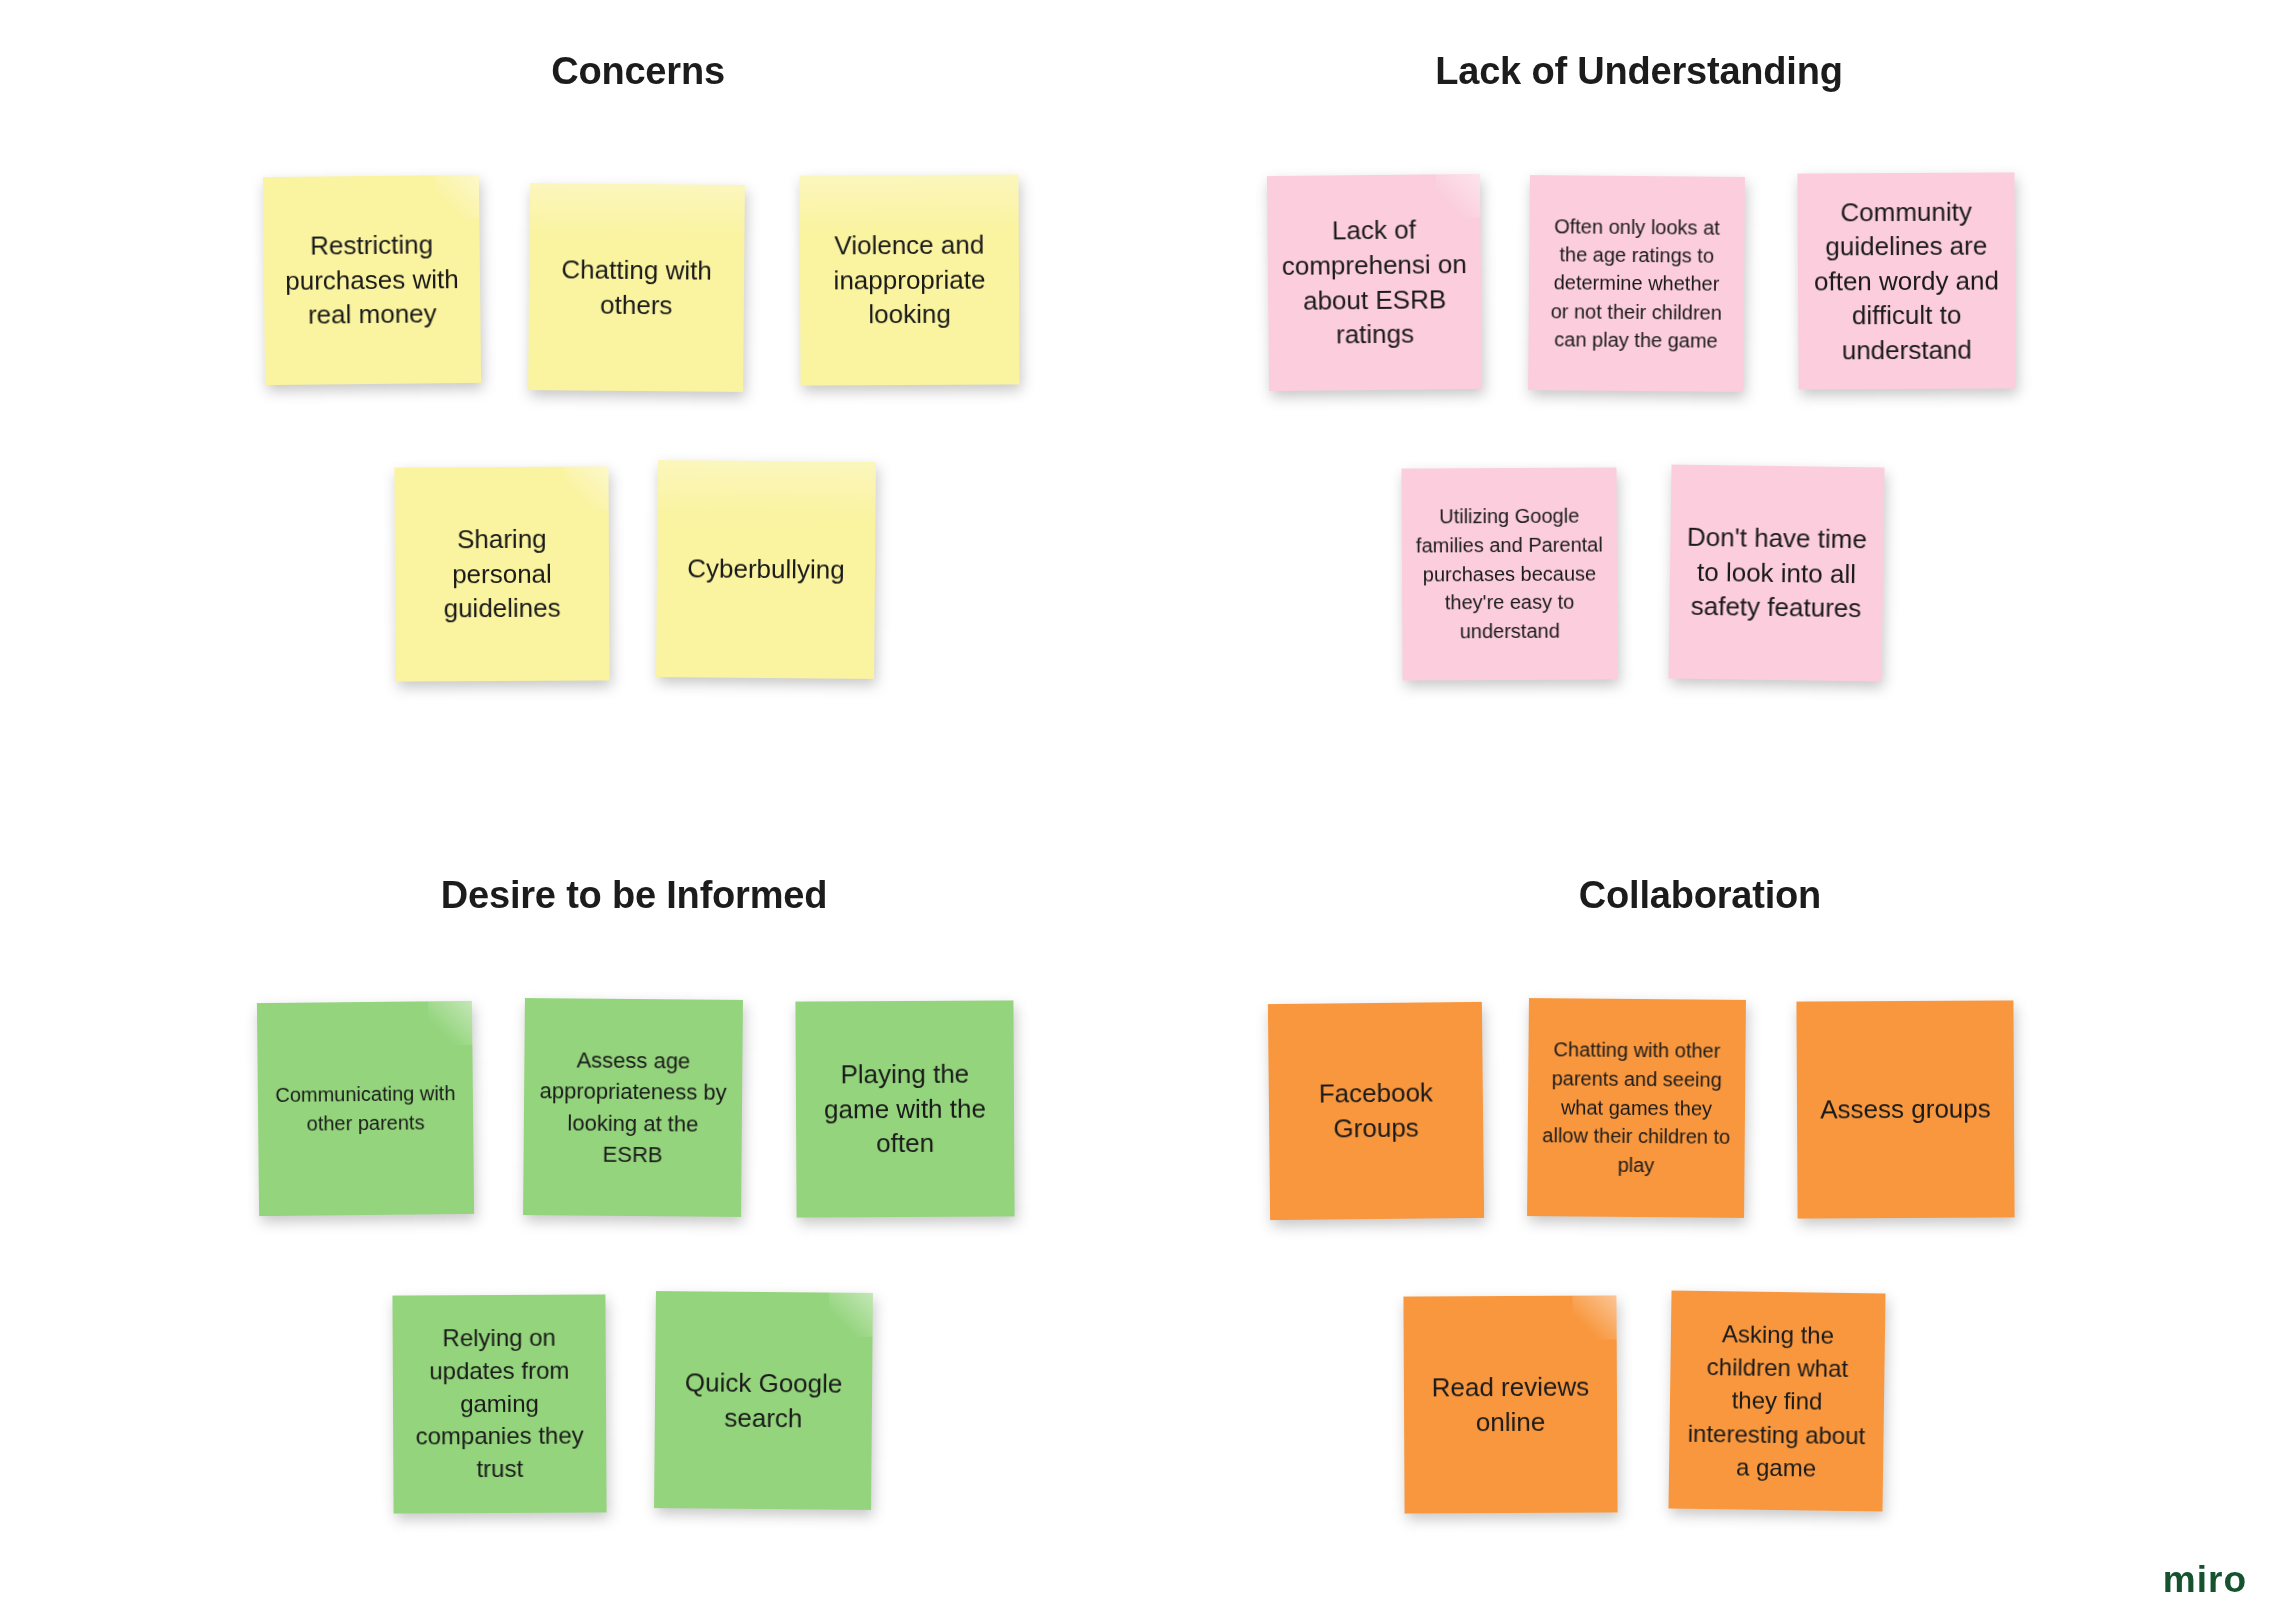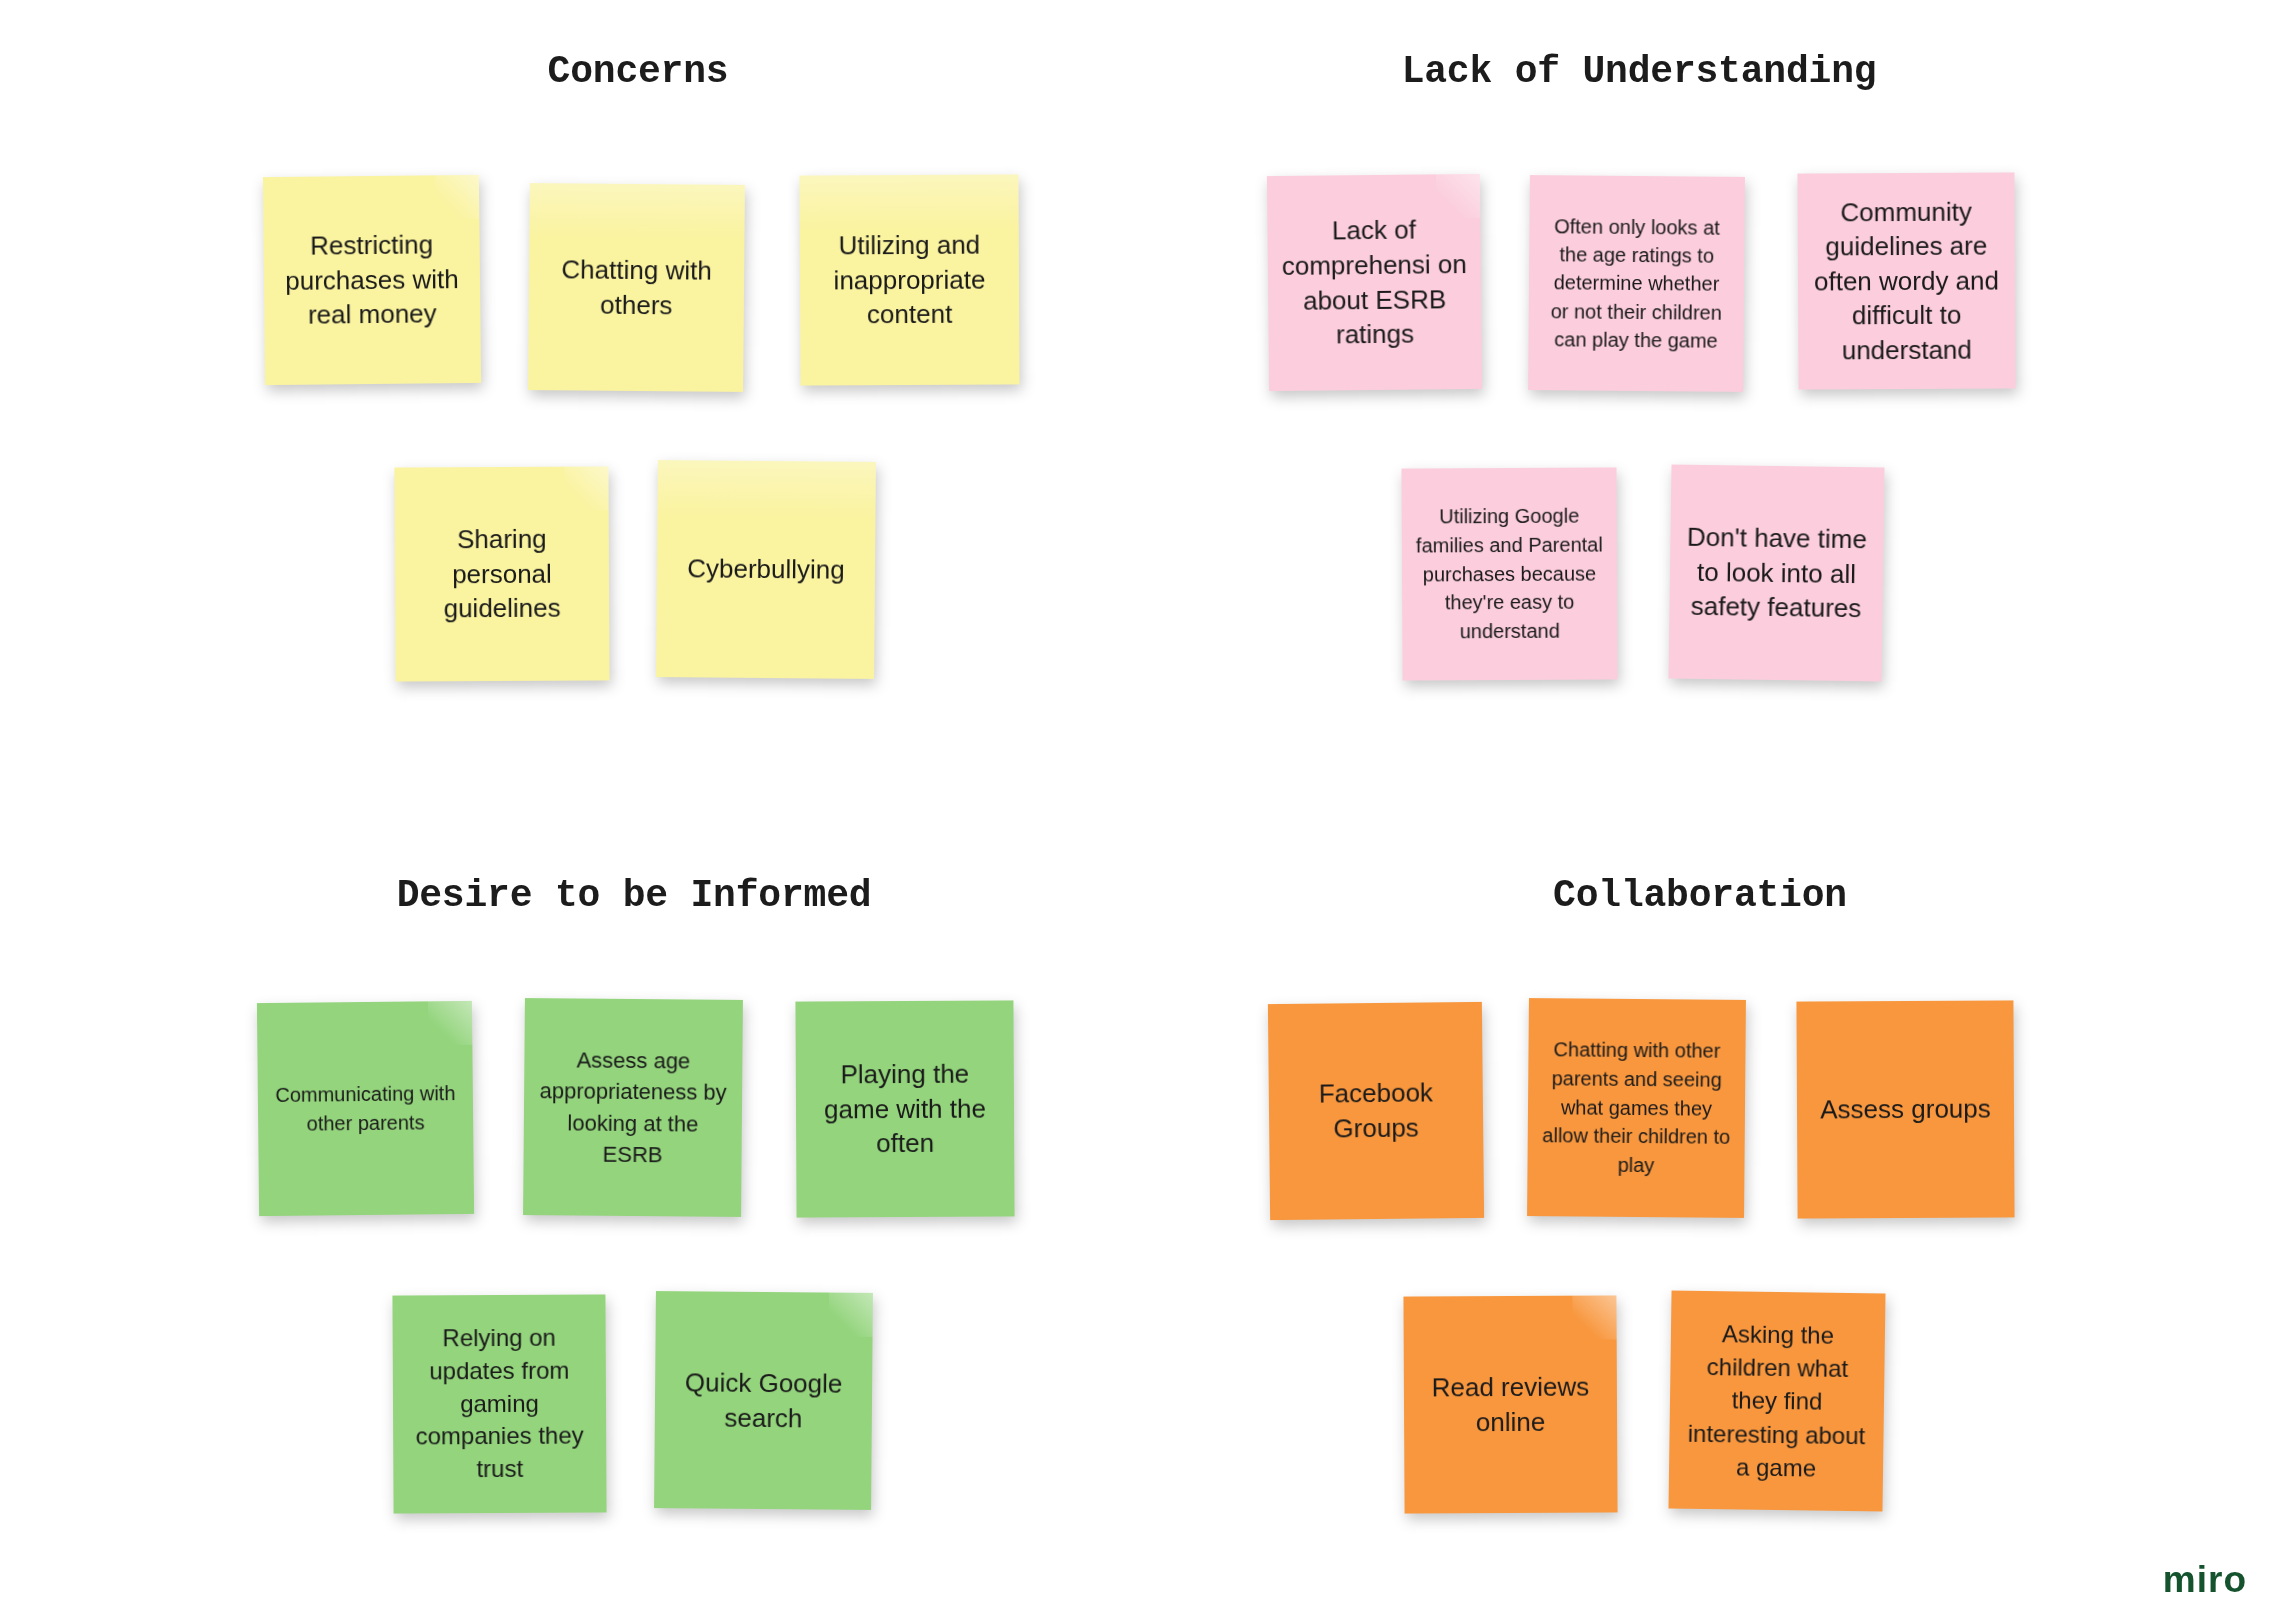--- a/index.html
+++ b/index.html
@@ -19,21 +19,21 @@
 
   .board {
     position: absolute;
     inset: 0;
     background: #ffffff;
   }
 
   
   .heading {
     position: absolute;
-    font-family: Liberation Mono, monospace;
+    font-family: Liberation Sans, sans-serif;
     font-weight: bold;
     font-size: 38px;
     color: #1c1c1c;
     letter-spacing: -0.2px;
     white-space: nowrap;
     transform: translateX(-50%);
   }
 
   
   .note {
@@ -116,21 +116,21 @@
 
   <div class="note c-yellow fold r-a" style="left:264px; top:176px; width:216px; height:208px; font-size:26px;">
     <span class="txt">Restricting purchases with real money</span>
   </div>
 
   <div class="note c-yellow band r-b" style="left:529px; top:184px; width:215px; height:207px; font-size:26px;">
     <span class="txt">Chatting with others</span>
   </div>
 
   <div class="note c-yellow band r-c" style="left:800px; top:175px; width:219px; height:210px; font-size:26px;">
-    <span class="txt">Utilizing and inappropriate content</span>
+    <span class="txt">Violence and inappropriate looking</span>
   </div>
 
   <div class="note c-yellow fold r-c" style="left:395px; top:467px; width:214px; height:214px; font-size:26px;">
     <span class="txt">Sharing personal guidelines</span>
   </div>
 
   <div class="note c-yellow band r-b" style="left:657px; top:461px; width:218px; height:217px; font-size:26px;">
     <span class="txt">Cyberbullying</span>
   </div>
 

